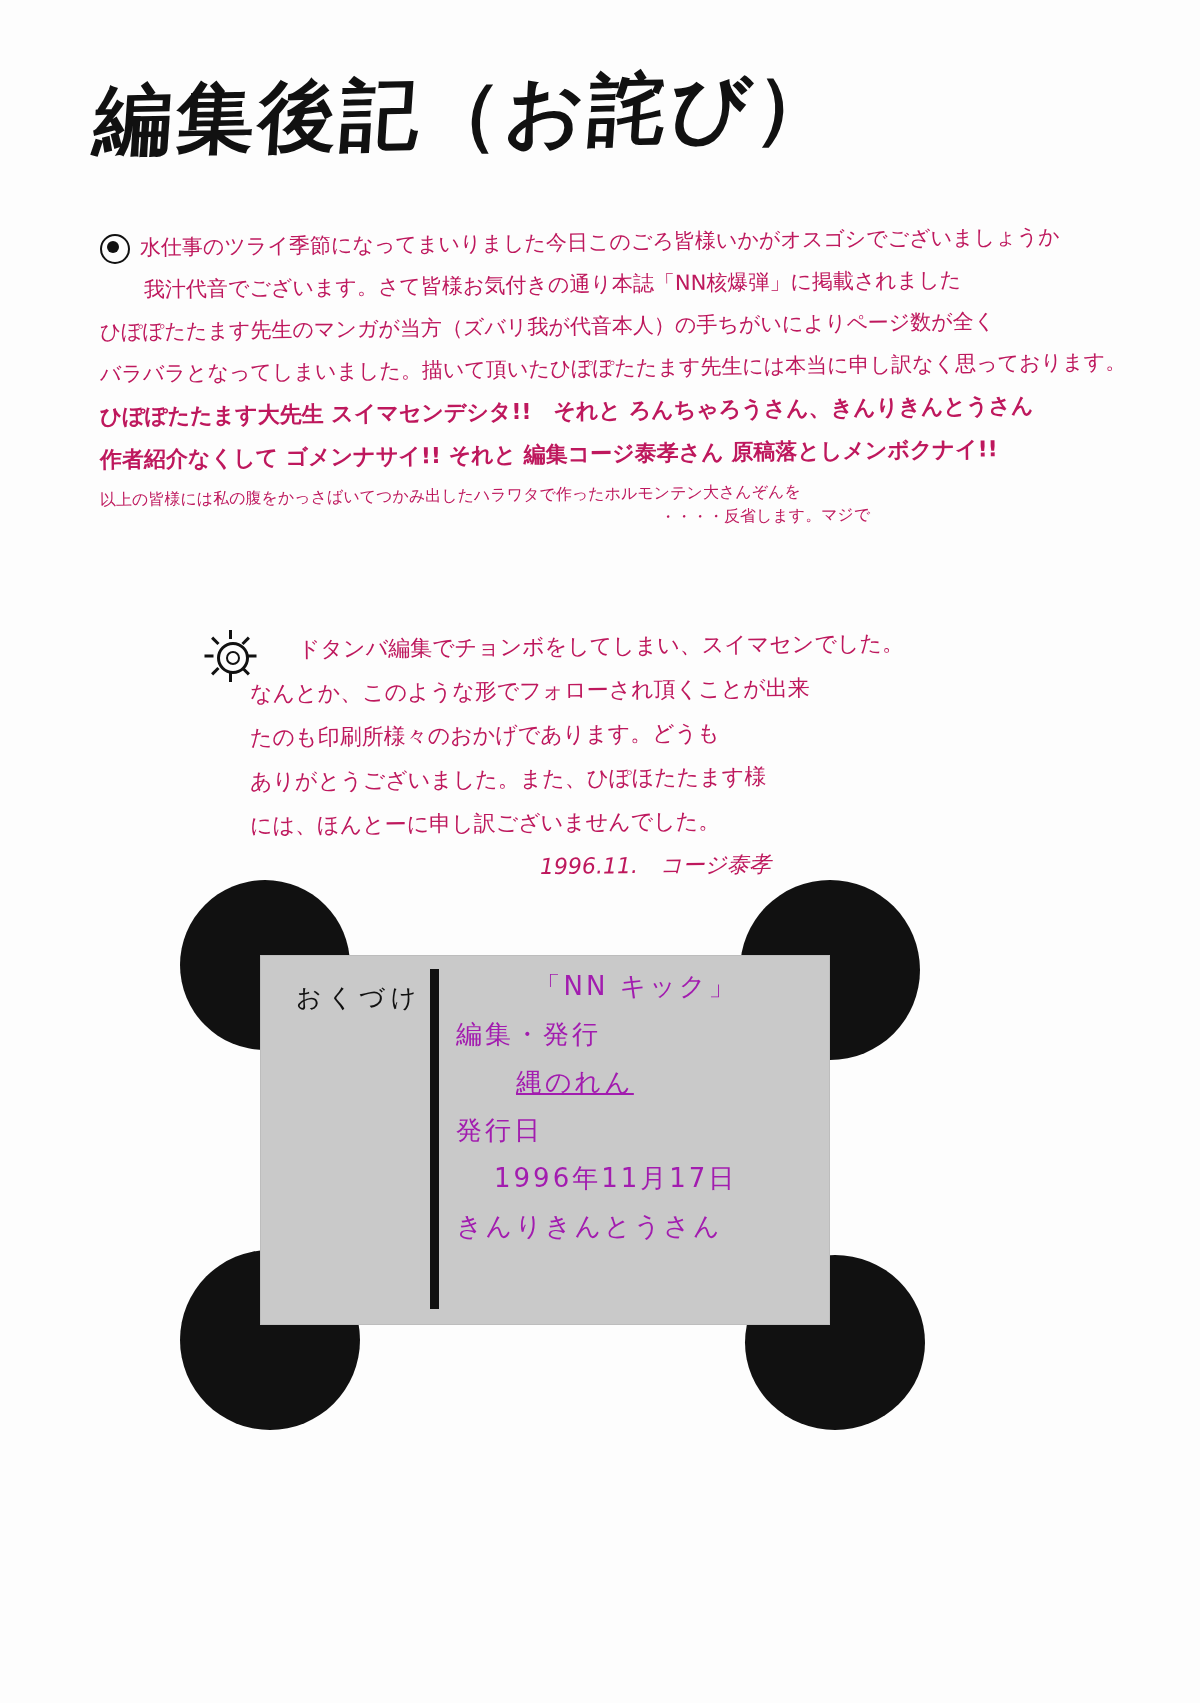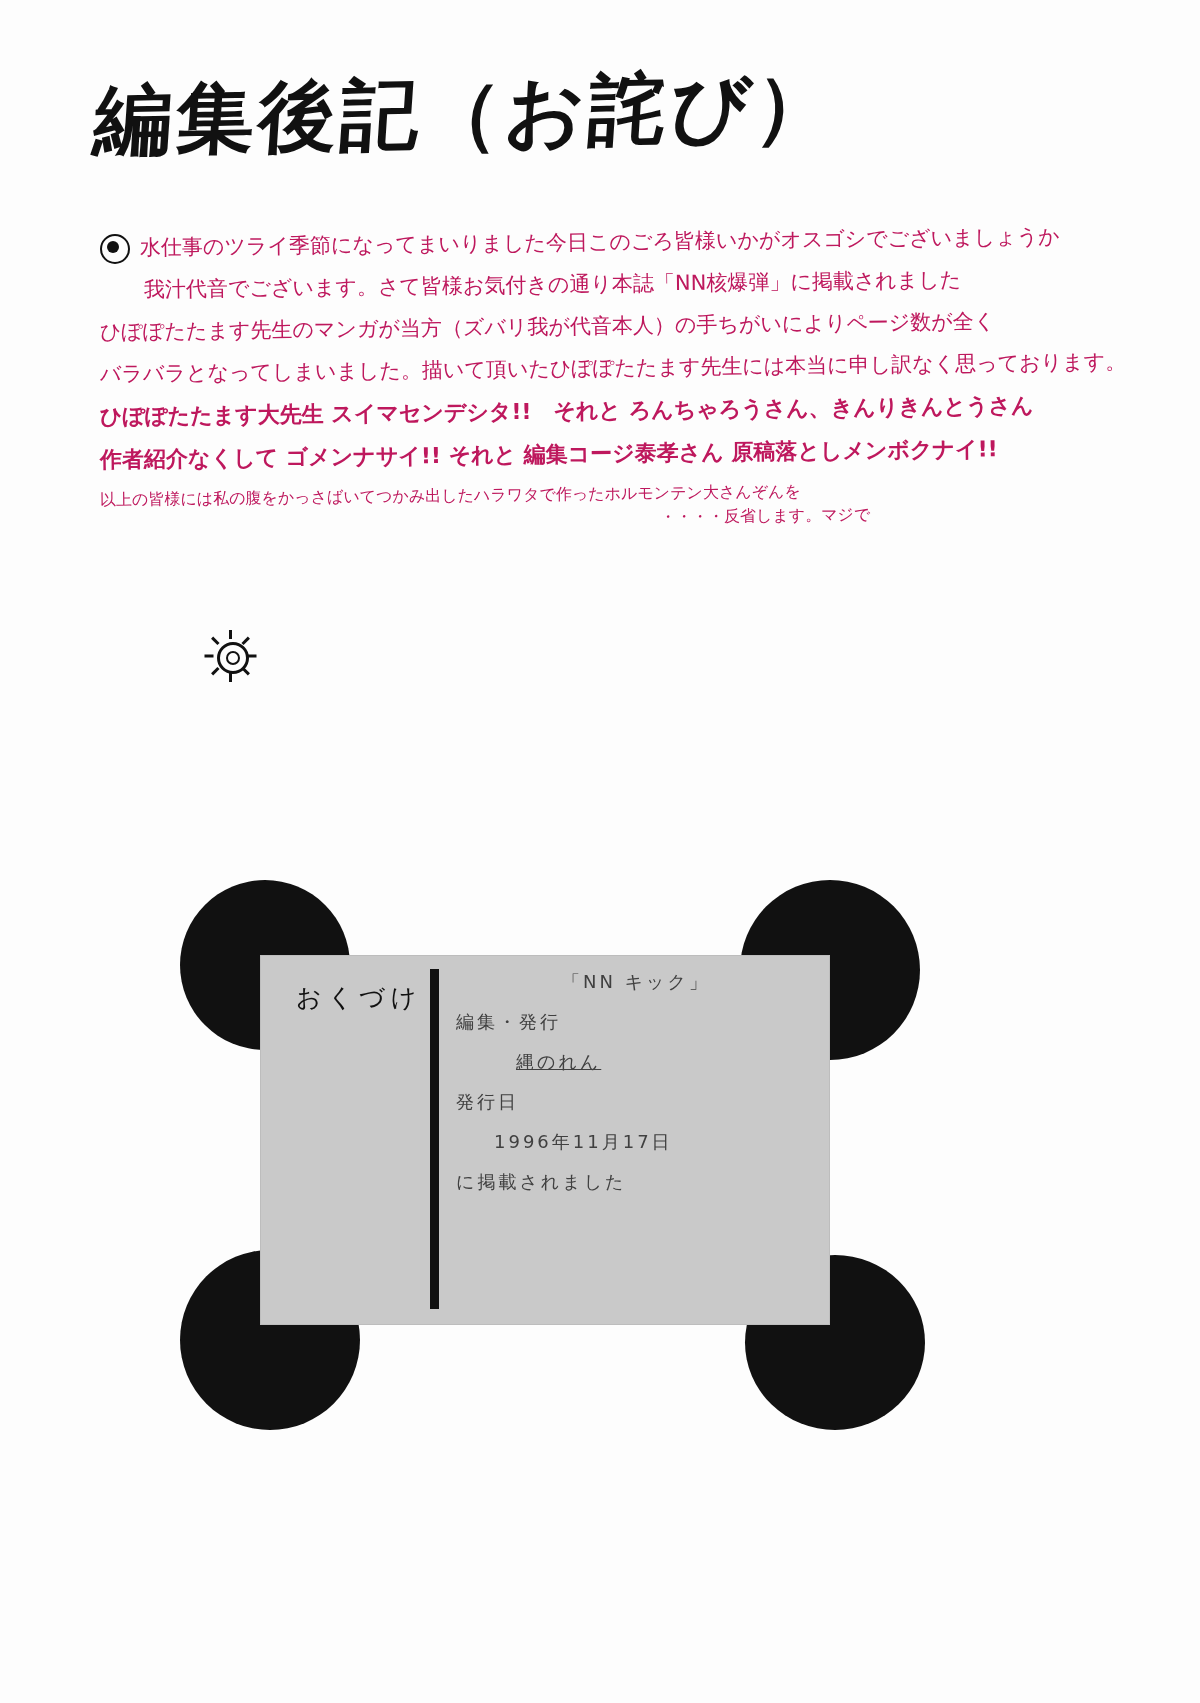--- a/index.html
+++ b/index.html
@@ -192,23 +192,23 @@
   }
   .colophon-lines {
     position: absolute;
     left: 196px;
     top: 18px;
     width: 360px;
   }
   .colophon-lines .cl {
     display: block;
     font-family: "DejaVu Sans", sans-serif;
-    font-size: 18px;
+    font-size: 26px;
     letter-spacing: 3px;
-    color: #404040;
+    color: #a21caf;
     line-height: 1.0;
     margin-bottom: 22px;
     white-space: nowrap;
   }
   .colophon-lines .cl.center { text-align: center; }
   .colophon-lines .cl.ind1 { padding-left: 60px; text-decoration: underline; }
   .colophon-lines .cl.ind2 { padding-left: 38px; }
 </style>
 </head>
 <body>
@@ -233,34 +233,42 @@
     <div class="spiral"></div>
     <i style="transform:rotate(0deg)"></i>
     <i style="transform:rotate(45deg)"></i>
     <i style="transform:rotate(90deg)"></i>
     <i style="transform:rotate(135deg)"></i>
     <i style="transform:rotate(180deg)"></i>
     <i style="transform:rotate(225deg)"></i>
     <i style="transform:rotate(270deg)"></i>
     <i style="transform:rotate(315deg)"></i>
   </div>
+  <div class="block-two hand">
+    <span class="line" style="padding-left:48px;">ドタンバ編集でチョンボをしてしまい、スイマセンでした。</span>
+    <span class="line">なんとか、このような形でフォローされ頂くことが出来</span>
+    <span class="line">たのも印刷所様々のおかげであります。どうも</span>
+    <span class="line">ありがとうございました。また、ひぽほたたます様</span>
+    <span class="line">には、ほんとーに申し訳ございませんでした。</span>
+    <span class="line sign">1996.11.　コージ泰孝</span>
+  </div>
 
   <div class="colophon-wrap">
     <div class="blob tl"></div>
     <div class="blob tr"></div>
     <div class="blob bl"></div>
     <div class="blob br"></div>
 
     <div class="colophon-box">
       <div class="colophon-label">おくづけ</div>
       <div class="colophon-divider"></div>
       <div class="colophon-lines">
         <span class="cl center">「NN キック」</span>
         <span class="cl">編集・発行</span>
         <span class="cl ind1">縄のれん</span>
         <span class="cl">発行日</span>
         <span class="cl ind2">1996年11月17日</span>
-        <span class="cl">に掲載されました</span>
+        <span class="cl">きんりきんとうさん</span>
       </div>
     </div>
   </div>
 
 </div>
 
 </body></html>

